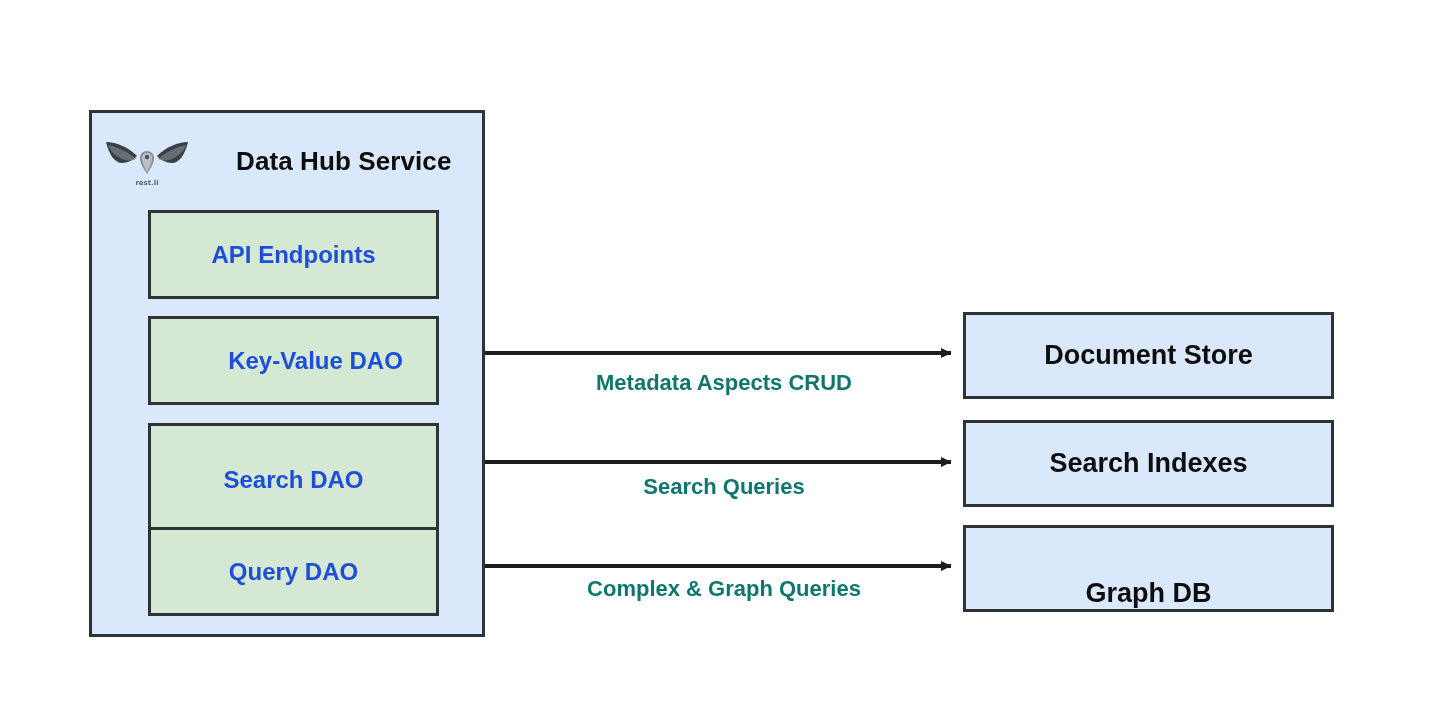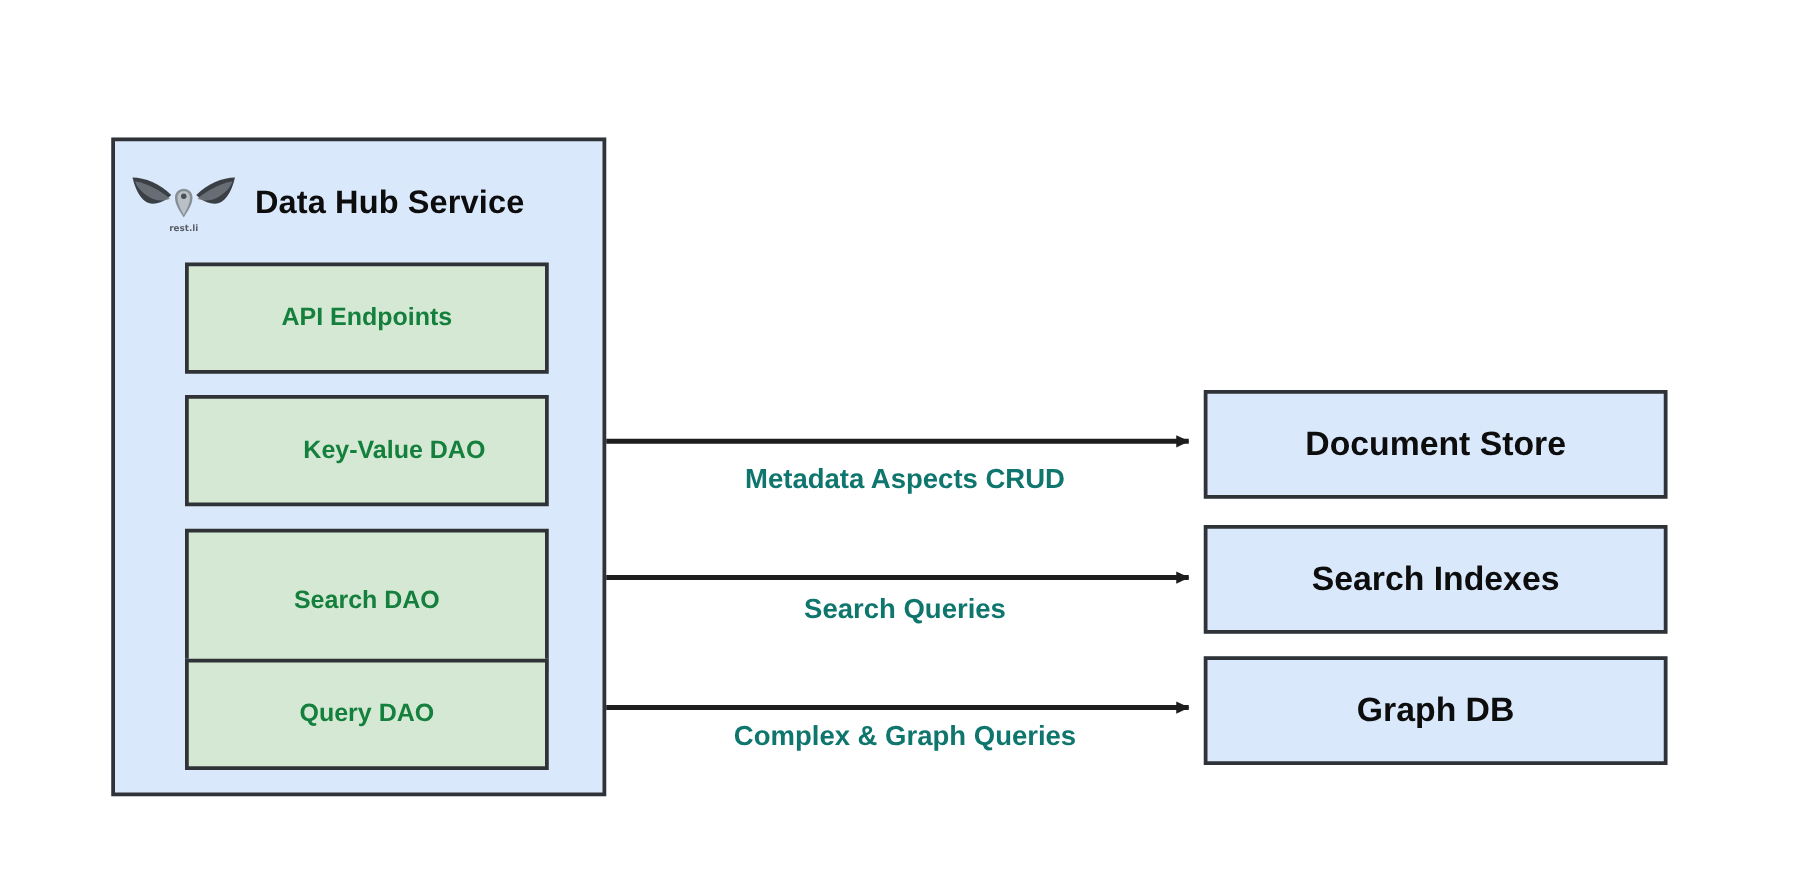--- a/index.html
+++ b/index.html
@@ -49,38 +49,39 @@
     justify-content: center;
     flex: 0 0 auto;
   }
   .logo-wrap svg { display: block; }
   .service-title {
     font-size: 26px;
     font-weight: bold;
     color: #0d0d0d;
     letter-spacing: 0.1px;
     white-space: nowrap;
+    margin-left: 32px;
   }
 
   
   .component-box {
     position: absolute;
     left: 56px;         
     width: 291px;       
     background: #d5e8d4;
     border: 3px solid #2f3337;
     box-sizing: border-box;
     display: flex;
     align-items: center;
     justify-content: center;
   }
   .component-box .label {
-    font-size: 20px;
-    font-weight: bold;
-    color: #15803d;
+    font-size: 24px;
+    font-weight: bold;
+    color: #1d4ed8;
     white-space: nowrap;
   }
   .cb-0 { top: 97px;  height: 89px; }   
   .cb-1 { top: 203px; height: 89px; padding-left: 44px; }   
   .cb-2 { top: 310px; height: 114px; }   
   .cb-3 { top: 414px; height: 89px; }   
 
   
   .store-box {
     position: absolute;
@@ -95,21 +96,21 @@
     justify-content: center;
   }
   .store-box .label {
     font-size: 27px;
     font-weight: bold;
     color: #0d0d0d;
     white-space: nowrap;
   }
   .sb-0 { top: 312px; }
   .sb-1 { top: 420px; }
-  .sb-2 { top: 525px; }
+  .sb-2 { top: 525px; align-items: flex-end; }
 
   
   #connectors {
     position: absolute;
     left: 0;
     top: 0;
     width: 1436px;
     height: 702px;
     pointer-events: none;
   }

